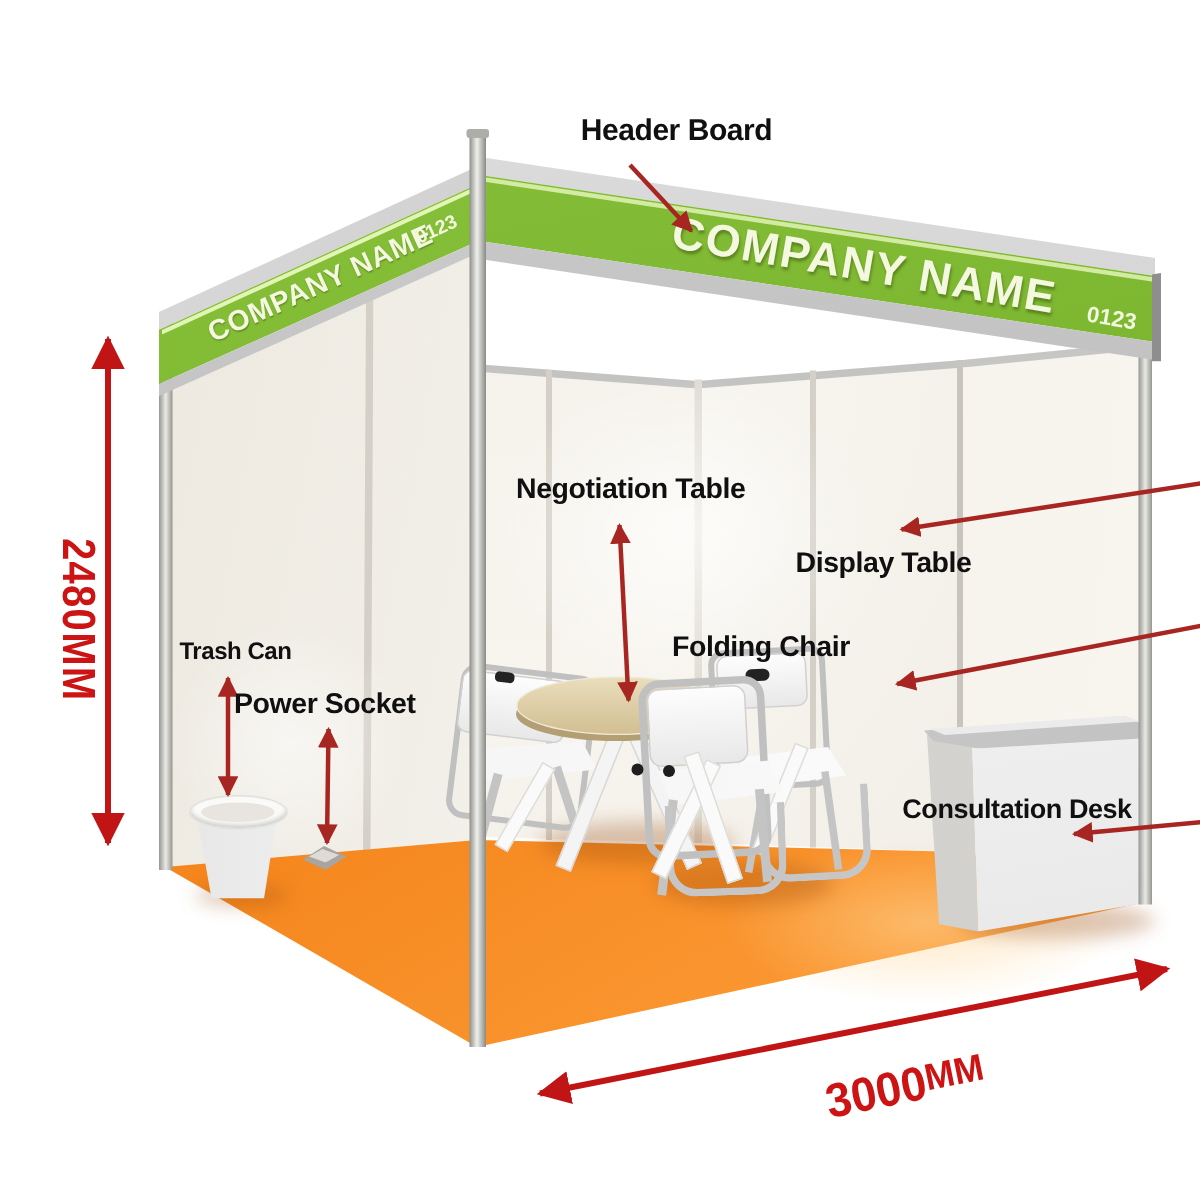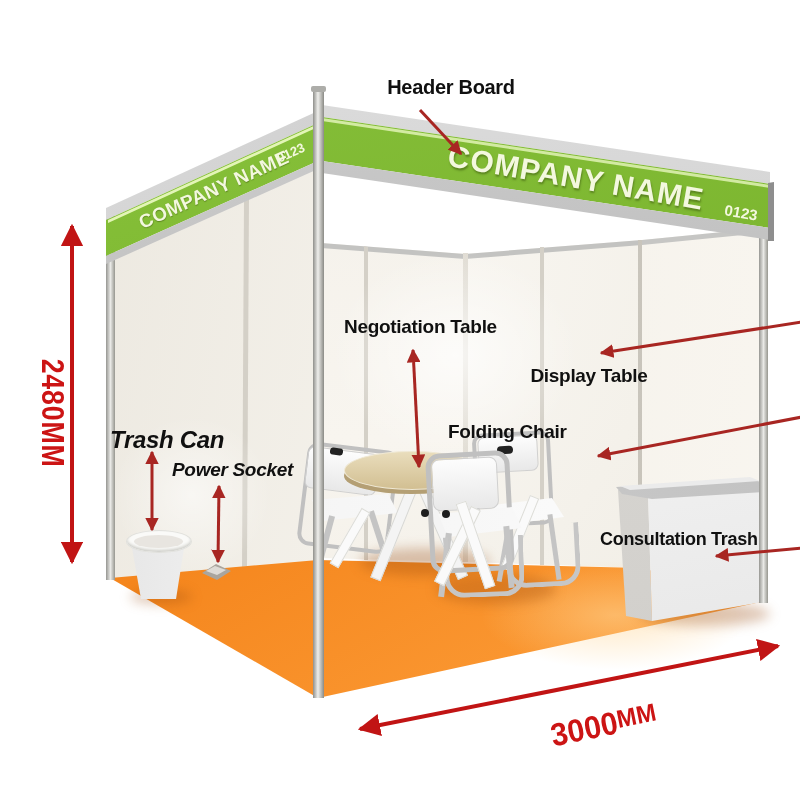--- a/index.html
+++ b/index.html
@@ -144,22 +144,22 @@
            transform:rotate(9.8deg);text-shadow:1px 2px 2px rgba(60,90,15,.55);}
   #fb-num{left:711px;top:199px;width:60px;height:28px;line-height:28px;font-size:15px;transform:rotate(9.8deg);}
 
   
   .note{position:absolute;color:#101010;font-weight:bold;font-size:19px;text-align:center;
         white-space:nowrap;letter-spacing:-.3px;}
   #lab-header{left:378px;top:76px;width:146px;font-size:20px;}
   #lab-negot{left:344px;top:316px;width:152px;}
   #lab-display{left:528px;top:365px;width:122px;}
   #lab-fold{left:448px;top:421px;width:116px;text-align:center;}
-  #lab-trash{left:110px;top:426px;width:94px;font-size:24px;font-style:italic;}
-  #lab-power{left:172px;top:459px;width:120px;font-style:italic;}
+  #lab-trash{left:110px;top:426px;width:94px;font-size:16px;}
+  #lab-power{left:156px;top:459px;width:120px;}
   #lab-desk{left:600px;top:529px;width:156px;font-size:18px;}
 
   .dim{position:absolute;color:#CC1414;font-weight:bold;text-align:center;white-space:nowrap;}
   #dim-h{left:-10px;top:390px;width:124px;height:44px;line-height:44px;font-size:31px;letter-spacing:1px;
          transform:rotate(90deg) scaleX(.86);}
   #dim-w{left:518px;top:700px;width:170px;height:44px;line-height:44px;font-size:32px;
          transform:rotate(-11.5deg) scaleX(.95);}
   #dim-w .unit{font-size:25px;vertical-align:5px;}
 
   #arrows{position:absolute;inset:0;pointer-events:none;}
@@ -275,18 +275,18 @@
     <line x1="72" y1="226" x2="72" y2="562" stroke="#C11414" stroke-width="4" marker-start="url(#ahBig)" marker-end="url(#ahBig)"></line>
     <line x1="360" y1="729" x2="778" y2="646" stroke="#C11414" stroke-width="4" marker-start="url(#ahBig)" marker-end="url(#ahBig)"></line>
   </svg>
 
   <div class="note" id="lab-negot">Negotiation Table</div>
   <div class="note" id="lab-header">Header Board</div>
   <div class="note" id="lab-display">Display Table</div>
   <div class="note" id="lab-fold">Folding Chair</div>
   <div class="note" id="lab-trash">Trash Can</div>
   <div class="note" id="lab-power">Power Socket</div>
-  <div class="note" id="lab-desk">Consultation Trash</div>
+  <div class="note" id="lab-desk">Consultation Desk</div>
 
   <div class="dim" id="dim-h"><span>2480</span><span>MM</span></div>
   <div class="dim" id="dim-w"><span>3000</span><span class="unit">MM</span></div>
 
 </div>
 
 </body></html>

